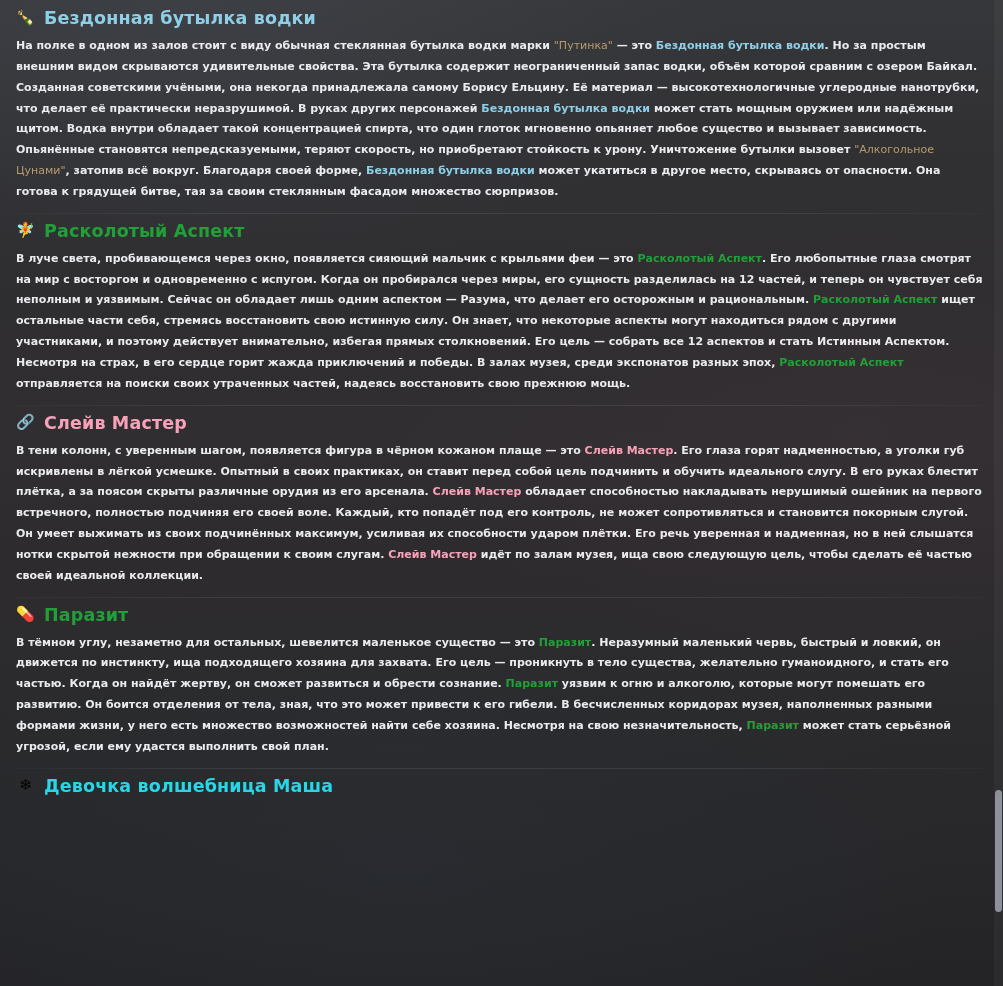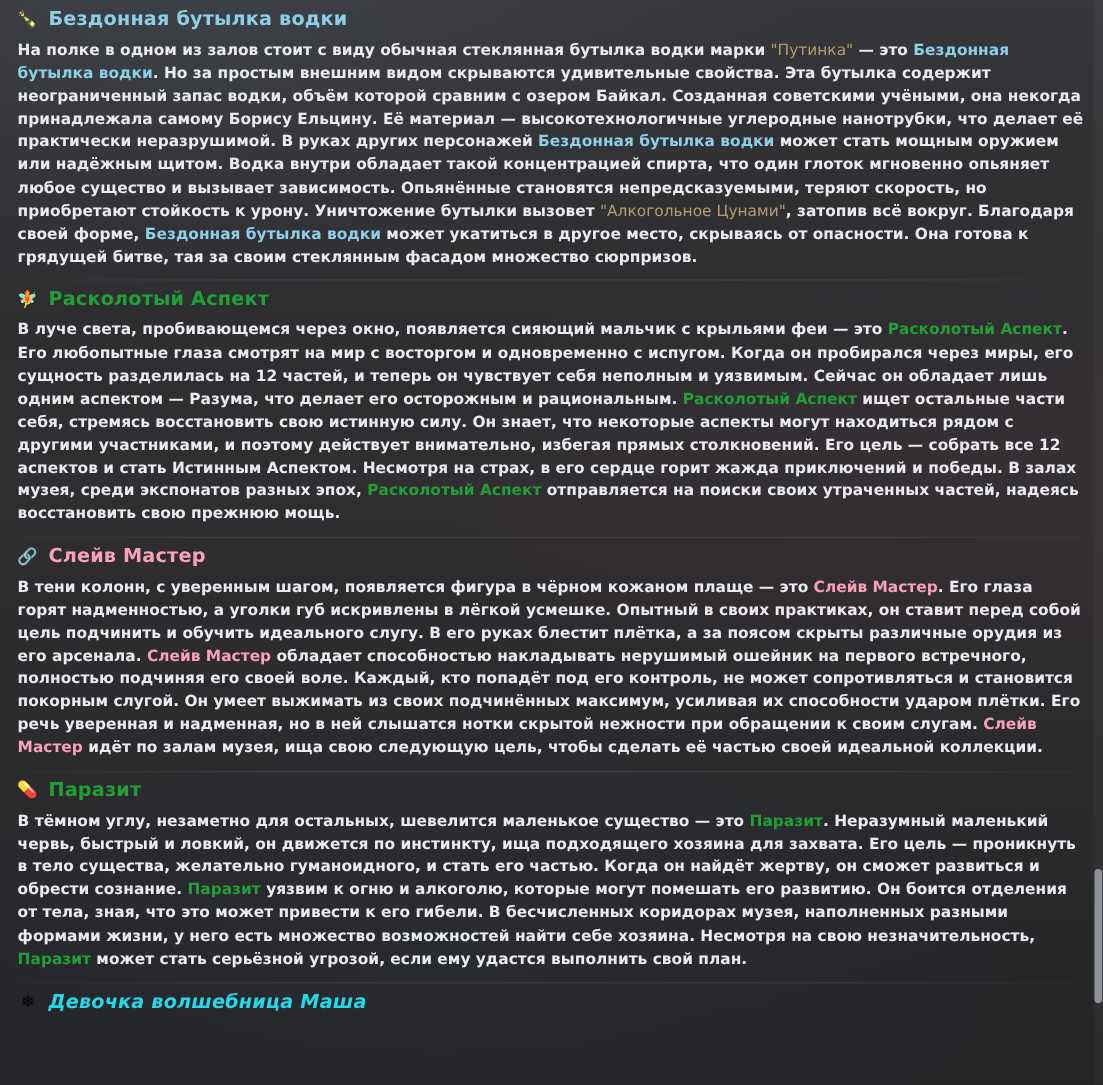--- a/index.html
+++ b/index.html
@@ -68,21 +68,21 @@
 
   .entry-title {
     font-size: 17.5px;
     font-weight: bold;
     letter-spacing: 0.15px;
     line-height: 22px;
     white-space: nowrap;
   }
 
   .entry-body {
-    font-size: 14px;
+    font-size: 11px;
     line-height: 20.85px;
     font-weight: bold;
     color: #e9ebee;
     text-align: left;
     padding-top: 5px;
     padding-bottom: 10px;
     -webkit-font-smoothing: antialiased;
   }
 
   .entry-body .nm {
@@ -142,21 +142,21 @@
         <div class="entry">
           <div class="entry-header">
             <span class="entry-icon">💊</span>
             <span class="entry-title" style="color: rgb(33, 160, 56);">Паразит</span>
           </div>
           <div class="entry-body">В тёмном углу, незаметно для остальных, шевелится маленькое существо — это <span class="nm" style="color: rgb(33, 160, 56);">Паразит</span>. Неразумный маленький червь, быстрый и ловкий, он движется по инстинкту, ища подходящего хозяина для захвата. Его цель — проникнуть в тело существа, желательно гуманоидного, и стать его частью. Когда он найдёт жертву, он сможет развиться и обрести сознание. <span class="nm" style="color: rgb(33, 160, 56);">Паразит</span> уязвим к огню и алкоголю, которые могут помешать его развитию. Он боится отделения от тела, зная, что это может привести к его гибели. В бесчисленных коридорах музея, наполненных разными формами жизни, у него есть множество возможностей найти себе хозяина. Несмотря на свою незначительность, <span class="nm" style="color: rgb(33, 160, 56);">Паразит</span> может стать серьёзной угрозой, если ему удастся выполнить свой план.</div>
         </div>
         <div class="entry">
           <div class="entry-header">
             <span class="entry-icon">❄</span>
-            <span class="entry-title" style="color: rgb(39, 215, 232); font-style: italic;">Девочка волшебница Маша</span>
+            <span class="entry-title" style="color: rgb(39, 215, 232);">Девочка волшебница Маша</span>
           </div>
         </div>
       </div>
   </div>
 
   <div id="scrollbar-track" style="background: rgba(255, 255, 255, 0.035);">
     <div id="scrollbar-thumb" style="background: rgb(141, 145, 153);"></div>
   </div>
 </div>
 

